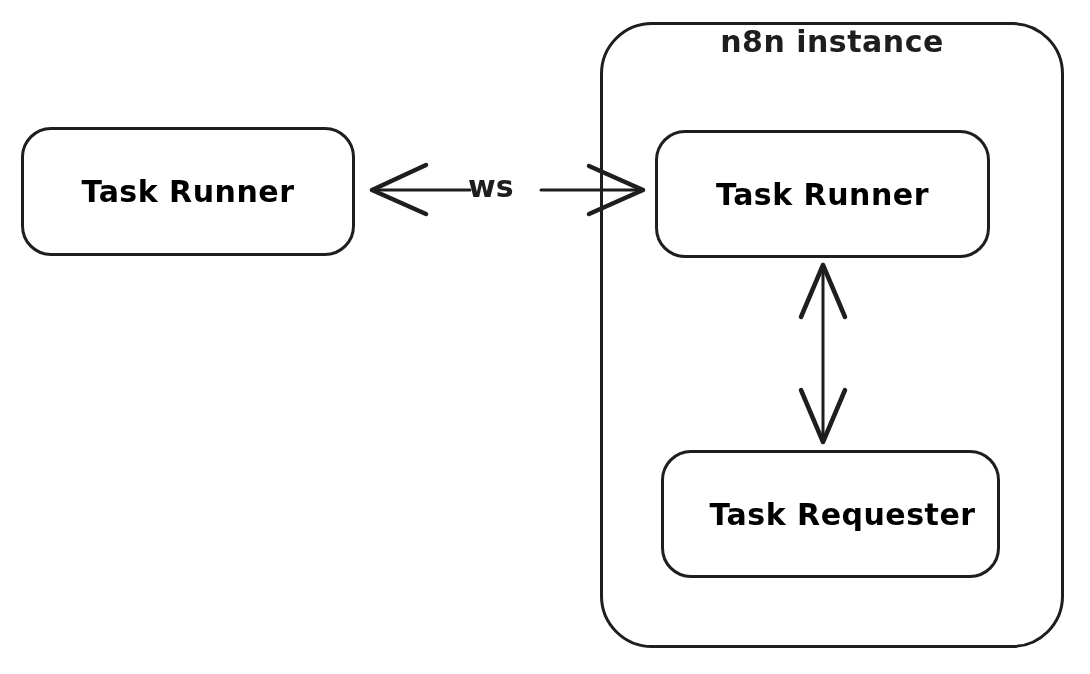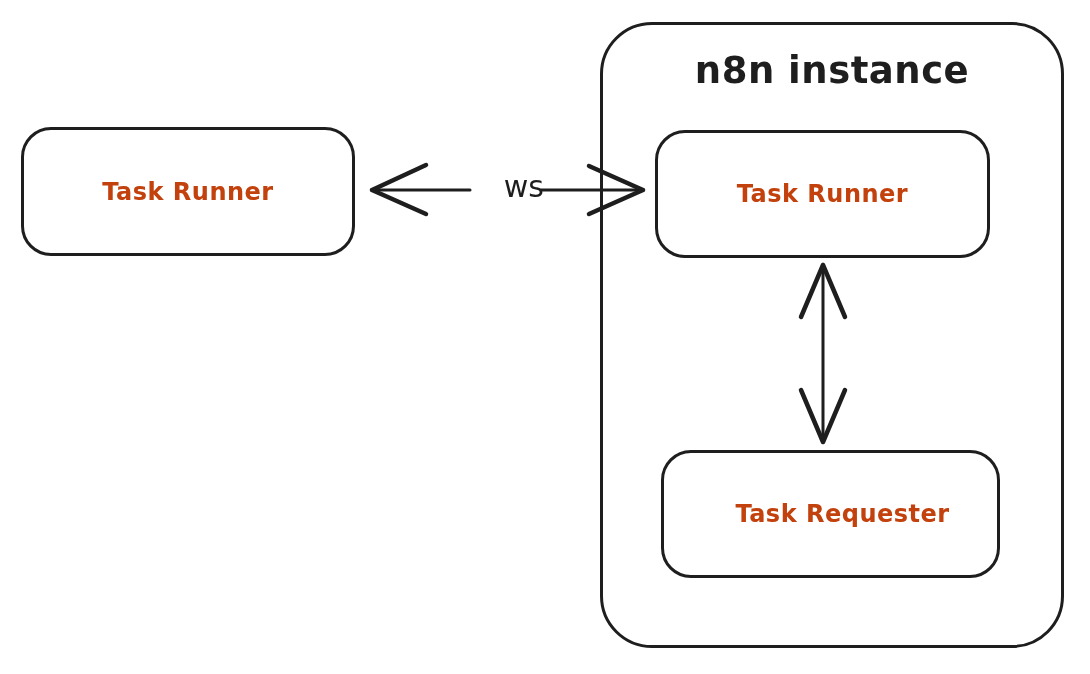--- a/index.html
+++ b/index.html
@@ -19,67 +19,67 @@
     position: absolute;
     border: 3.5px solid #1e1e1e;
     border-radius: 30px;
     background: #ffffff;
     display: flex;
     align-items: center;
     justify-content: center;
     box-sizing: border-box;
   }
   .node-label {
-    font-size: 24px;
+    font-size: 30px;
     font-weight: 600;
-    color: #c2410c;
+    color: #000000;
     letter-spacing: 0.5px;
     white-space: nowrap;
   }
   .group-box {
     position: absolute;
     left: 600px;
     top: 22px;
     width: 464px;
     height: 626px;
     border: 3.5px solid #1e1e1e;
     border-radius: 52px;
     background: #ffffff;
     box-sizing: border-box;
   }
   .group-title {
     position: absolute;
     left: 600px;
-    top: 49px;
+    top: 24px;
     width: 464px;
     text-align: center;
-    font-size: 37px;
+    font-size: 30px;
     font-weight: 600;
     color: #1e1e1e;
     letter-spacing: 0.5px;
   }
   #task-runner   { left: 21px;  top: 127px; width: 334px; height: 129px; }
   #task-broker   { left: 655px; top: 130px; width: 335px; height: 128px; }
   #task-requester{ left: 661px; top: 450px; width: 339px; height: 128px; padding-left: 24px; }
   .edge-layer {
     position: absolute;
     left: 0;
     top: 0;
     width: 1090px;
     height: 674px;
     pointer-events: none;
   }
   .edge-label {
     position: absolute;
     left: 468px;
     top: 169px;
     width: 76px;
-    text-align: right;
+    text-align: left;
     font-size: 30px;
-    font-weight: 400;
+    font-weight: 700;
     color: #1e1e1e;
   }
 </style>
 </head>
 <body>
 
 <div class="canvas">
 
   <div class="group-box"></div>
   <div class="group-title">n8n instance</div>

